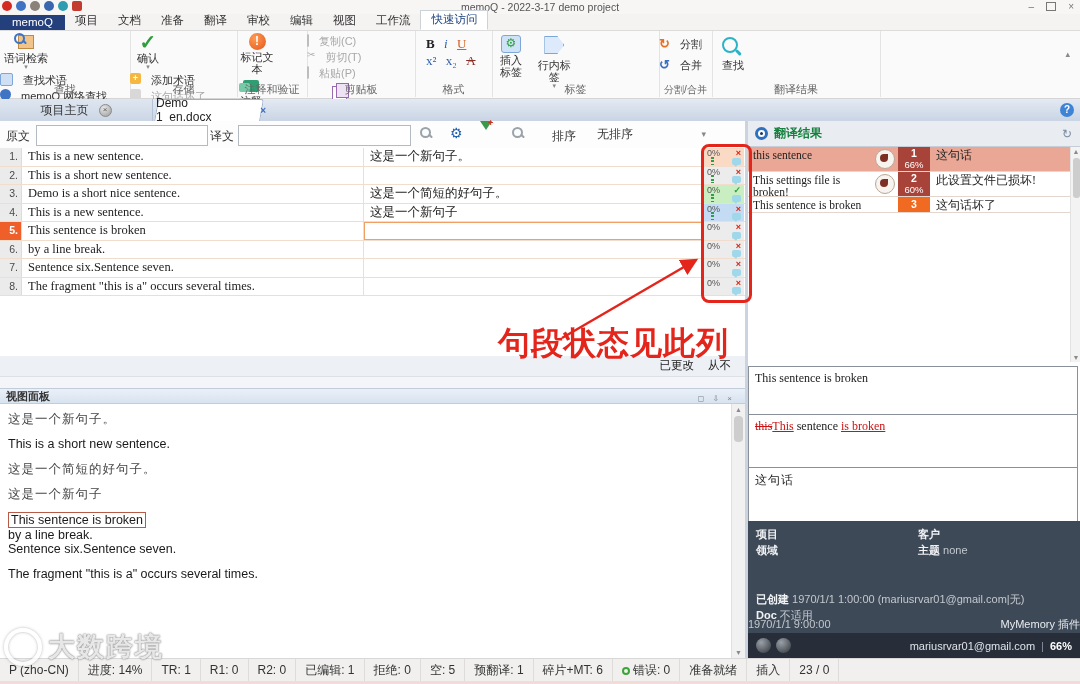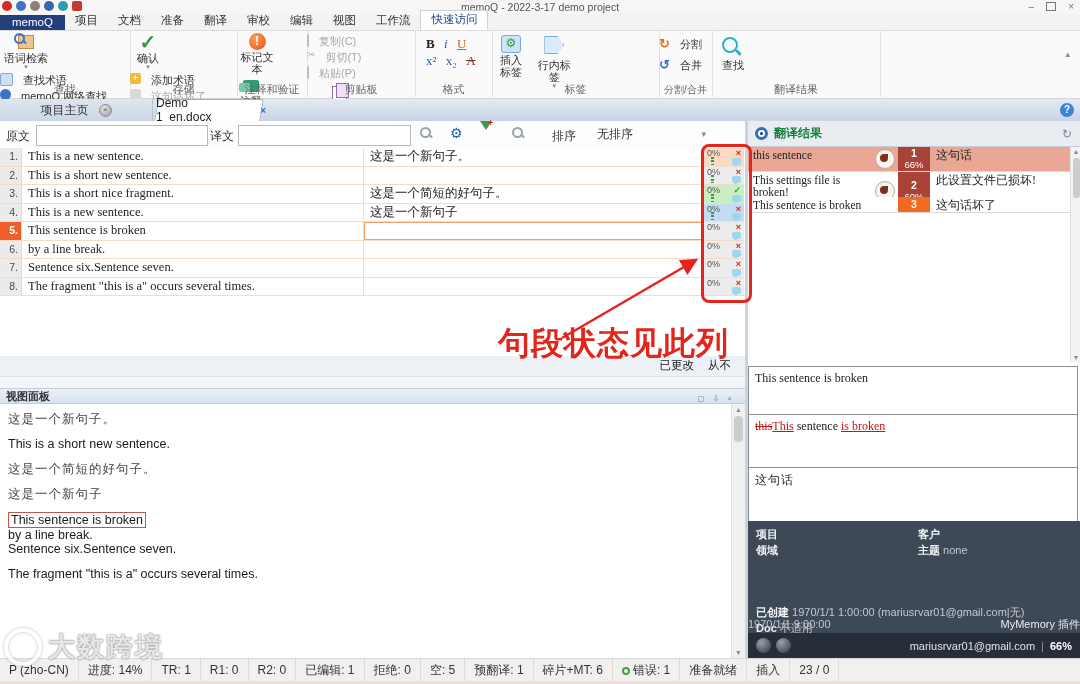--- a/index.html
+++ b/index.html
@@ -362,21 +362,21 @@
       <div class="c-tgt"></div>
       <div class="c-st st-gray">
         <span class="stp">0%</span>
           <span class="stm mark-x">×</span>
           <span class="tmbar"></span>
           <span class="bubl"></span>
       </div>
     </div>
     <div class="grow">
       <div class="c-num">3.</div>
-      <div class="c-src">This is a short nice fragment.</div>
+      <div class="c-src">Demo is a short nice sentence.</div>
       <div class="c-tgt">这是一个简短的好句子。</div>
       <div class="c-st st-green">
         <span class="stp">0%</span>
           <span class="stm mark-ok">✓</span>
           <span class="tmbar"></span>
           <span class="bubl"></span>
       </div>
     </div>
     <div class="grow">
       <div class="c-num">4.</div>
@@ -468,21 +468,21 @@
     <div class="r-src">this sentence</div>
     <div class="r-ic">
         <span class="mtcirc"></span>
       </div>
     <div class="r-sc sc-red">
         <span>1</span>
         <span class="pct">66%</span>
       </div>
     <div class="r-tgt">这句话</div>
   </div>
-  <div class="rrow" style="top:172px;height:39px">
+  <div class="rrow" style="top:172px;height:25px">
     <div class="r-src">This settings file is broken!</div>
     <div class="r-ic">
         <span class="mtcirc"></span>
       </div>
     <div class="r-sc sc-red">
         <span>2</span>
         <span class="pct">60%</span>
       </div>
     <div class="r-tgt">此设置文件已损坏!</div>
   </div>
@@ -506,21 +506,21 @@
   <div class="ab cmp" style="top:414px;height:62px">
     <span class="del">this</span><span class="ins">This</span><span> sentence </span><span class="ins">is broken</span>
   </div>
   <div class="ab cmp" style="top:467px;height:55px">
     <span class="zh">这句话</span>
   </div>
 
   <div class="ab meta">
     <div class="mrow"><b>项目</b><span class="mcol2"><b>客户</b></span></div>
     <div class="mrow"><b>领域</b><span class="mcol2"><b>主题</b> <span>none</span></span></div>
-    <div class="mrow" style="margin-top:46px"><b>已创建</b> <span>1970/1/1 1:00:00 (mariusrvar01@gmail.com|无)</span></div>
+    <div class="mrow" style="margin-top:33px"><b>已创建</b> <span>1970/1/1 1:00:00 (mariusrvar01@gmail.com|无)</span></div>
     <div class="mrow"><b>Doc</b> <span>不适用</span></div>
     <div class="mbot"><span>1970/1/1 9:00:00</span><span class="rt">MyMemory 插件</span></div>
   </div>
 
   <div class="ab acct">
     <span class="avat"></span>
     <span class="avat"></span>
     <span class="mail">mariusrvar01@gmail.com</span>
     <span class="sep">|</span>
     <span class="pct">66%</span>
@@ -530,21 +530,21 @@
     <span class="sit">P (zho-CN)</span>
     <span class="sit">进度: 14%</span>
     <span class="sit">TR: 1</span>
     <span class="sit">R1: 0</span>
     <span class="sit">R2: 0</span>
     <span class="sit">已编辑: 1</span>
     <span class="sit">拒绝: 0</span>
     <span class="sit">空: 5</span>
     <span class="sit">预翻译: 1</span>
     <span class="sit">碎片+MT: 6</span>
-    <span class="sit"><span class="gdot"></span><span>错误: 1</span></span>
+    <span class="sit"><span class="gdot"></span><span>错误: 0</span></span>
     <span class="sit">准备就绪</span>
     <span class="sit">插入</span>
     <span class="sit">23 / 0</span>
   </div>
   <div class="ab pinkline"></div>
 
   <svg class="ab annot-svg" width="1080" height="684" viewBox="0 0 1080 684">
     <defs>
       <marker id="ah" markerWidth="9" markerHeight="9" refX="6" refY="3.5" orient="auto">
         <path d="M0,0 L7,3.5 L0,7 Z" fill="#e3251c"></path>

